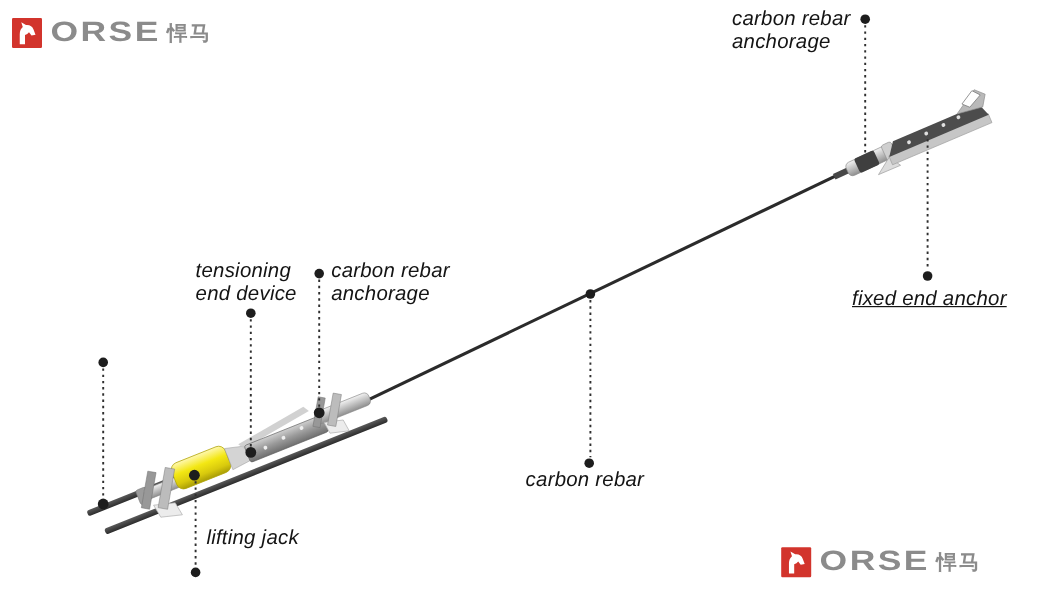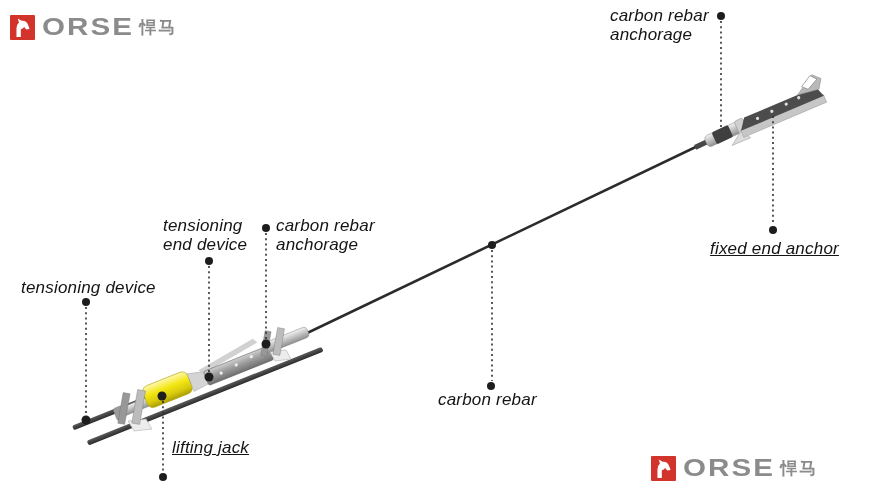--- a/index.html
+++ b/index.html
@@ -165,23 +165,22 @@
   </div>
   <div class="label" style="left:710px;top:239px;text-decoration:underline;">fixed end anchor</div>
   <div class="label" style="left:163px;top:216px;">
     <span class="ln">tensioning</span>
     <span class="ln">end device</span>
   </div>
   <div class="label" style="left:276px;top:216px;">
     <span class="ln">carbon rebar</span>
     <span class="ln">anchorage</span>
   </div>
-  <div class="label" style="left:21px;top:278px;">tensioning device</div>
   <div class="label" style="left:438px;top:390px;">carbon rebar</div>
-  <div class="label" style="left:172px;top:438px;text-decoration:underline;">lifting jack</div>
+  <div class="label" style="left:172px;top:438px;">lifting jack</div>
 
   <div class="logo" style="left:10px;top:14px;">
     <span class="logo-mark">
       <svg width="25" height="25" viewBox="0 0 24 24">
         <path fill="#ffffff" d="M6.2 21 L6.2 13 Q6.2 9.2 8.6 7.2 L7.4 3.4 L11.2 5.6 Q15.8 5.2 17.2 9.2 L18.8 13.4 L15.6 14 L13.6 11.4 Q12.4 13.2 10.4 13.6 L10.4 21 Z"></path>
       </svg>
     </span>
     <span class="logo-latin">ORSE</span>
     <span class="logo-cn">悍马</span>
   </div>

